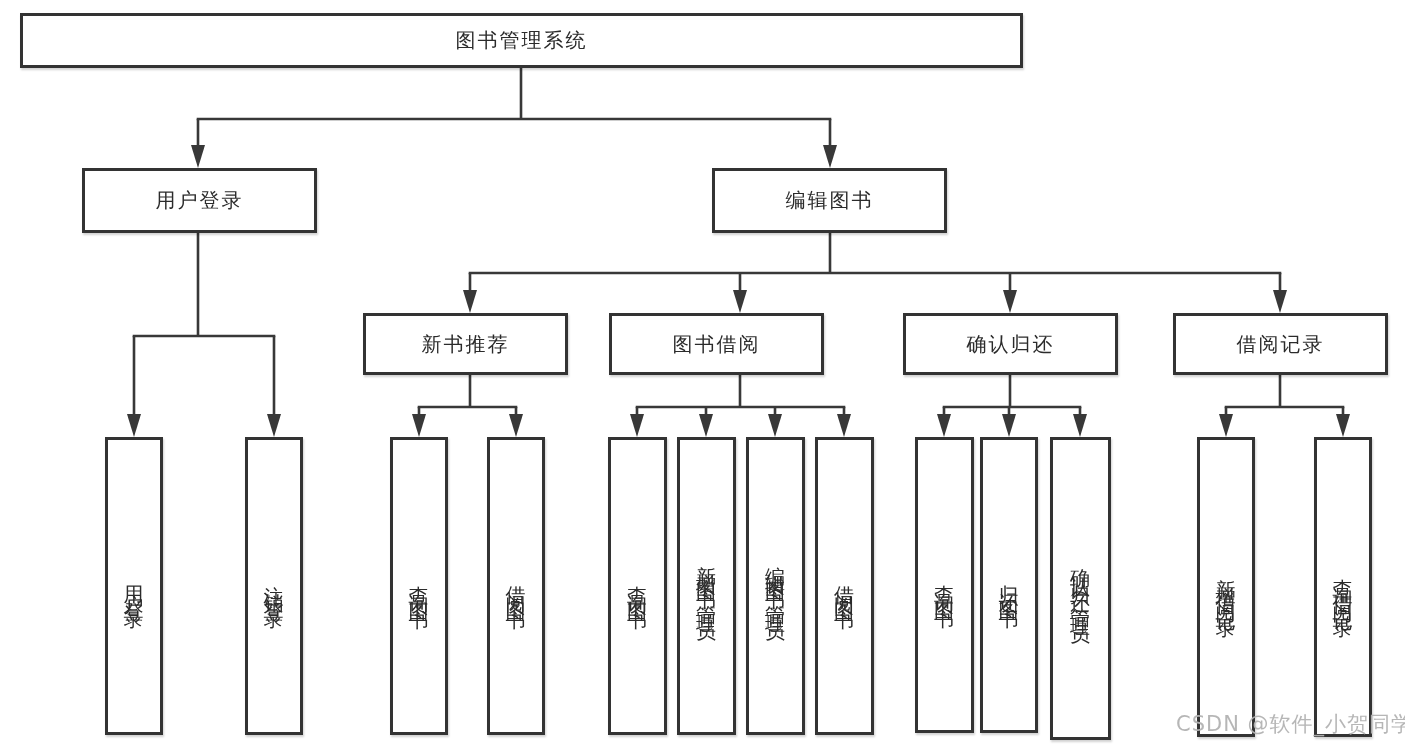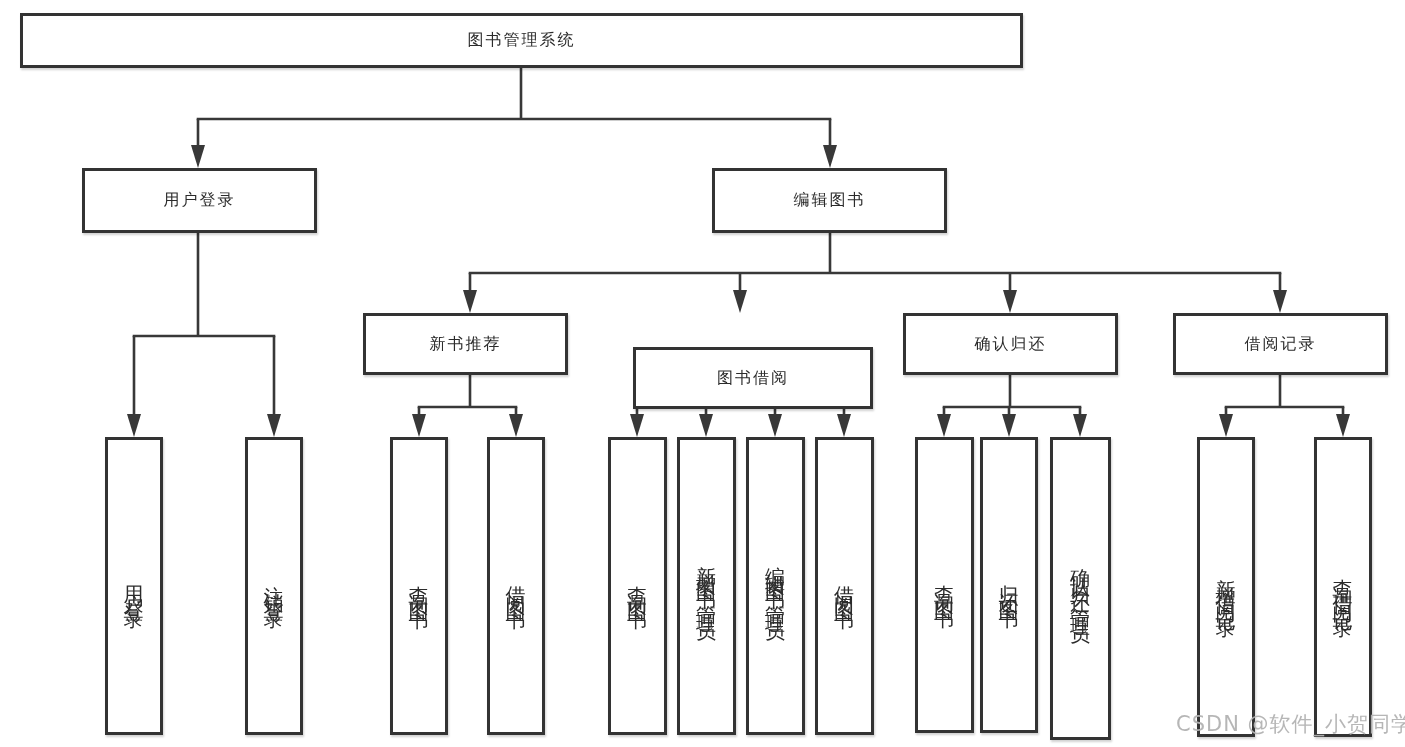--- a/index.html
+++ b/index.html
@@ -15,21 +15,21 @@
     position:absolute;
     box-sizing:border-box;
     background:#ffffff;
     border:3px solid #333333;
     display:flex;align-items:center;justify-content:center;
     color:#2b2b2b;
     z-index:2;
     box-shadow:1px 2px 2px rgba(0,0,0,0.18);
   }
   .h-node{
-    font-size:16px;
+    font-size:20px;
     letter-spacing:2px;
     text-align:left;
   }
   .v-node{
     writing-mode:vertical-rl;
     text-orientation:mixed;
     font-size:20px;
     letter-spacing:8px;
     line-height:1;
     text-align:center;
@@ -112,21 +112,21 @@
     <line class="wire" x1="1343" y1="407" x2="1343" y2="417"></line>
     <polygon class="head" points="1336,414 1350,414 1343,437"></polygon>
   </svg>
 
   <div class="node h-node" style="left:20px;top:13px;width:1003px;height:55px;">图书管理系统</div>
 
   <div class="node h-node" style="left:82px;top:168px;width:235px;height:65px;">用户登录</div>
   <div class="node h-node" style="left:712px;top:168px;width:235px;height:65px;">编辑图书</div>
 
   <div class="node h-node" style="left:363px;top:313px;width:205px;height:62px;">新书推荐</div>
-  <div class="node h-node" style="left:633px;top:313px;width:240px;height:62px;margin-top:34px;">图书借阅</div>
+  <div class="node h-node" style="left:609px;top:313px;width:215px;height:62px;">图书借阅</div>
   <div class="node h-node" style="left:903px;top:313px;width:215px;height:62px;">确认归还</div>
   <div class="node h-node" style="left:1173px;top:313px;width:215px;height:62px;">借阅记录</div>
 
   <div class="node v-node" style="left:105px;top:437px;width:58px;height:298px;">用户登录</div>
   <div class="node v-node" style="left:245px;top:437px;width:58px;height:298px;">注销登录</div>
 
   <div class="node v-node" style="left:390px;top:437px;width:58px;height:298px;">查询图书</div>
   <div class="node v-node" style="left:487px;top:437px;width:58px;height:298px;">借阅图书</div>
 
   <div class="node v-node" style="left:608px;top:437px;width:59px;height:298px;">查询图书</div>

